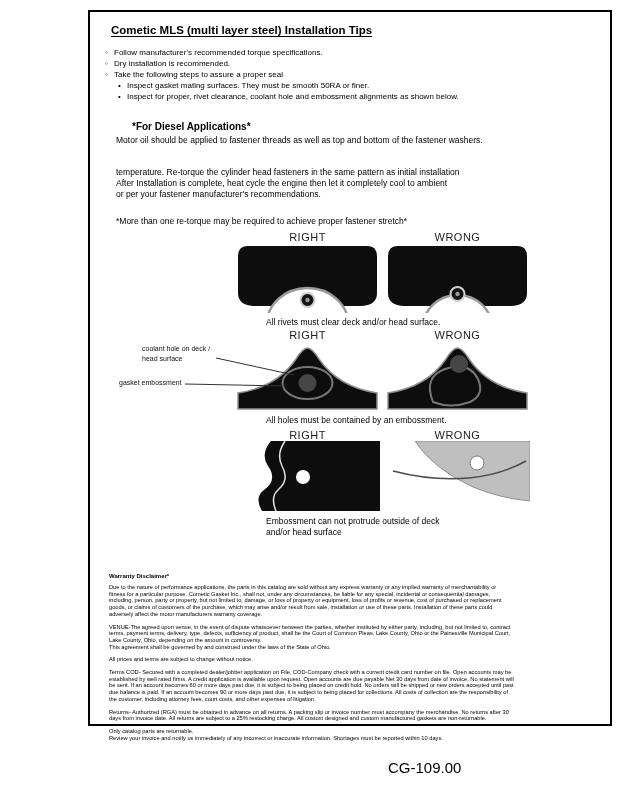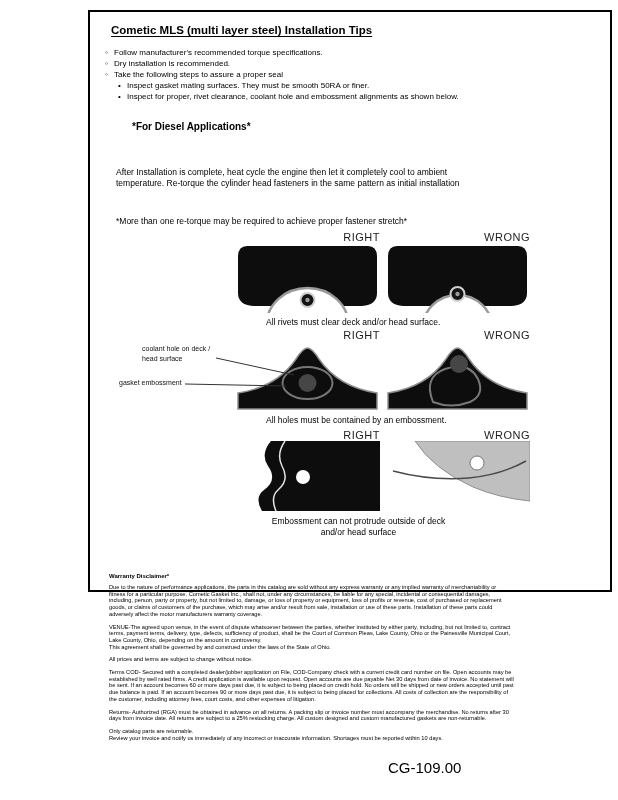--- a/index.html
+++ b/index.html
@@ -6,21 +6,21 @@
   body {
     width: 618px; height: 800px;
     background: #ffffff;
     color: #000;
     font-family: "Liberation Sans", sans-serif;
     position: relative;
     overflow: hidden;
   }
   .frame {
     position: absolute; left: 88px; top: 10px;
-    width: 524px; height: 582px;
+    width: 524px; height: 716px;
     border: 2px solid #000;
     box-sizing: border-box;
     background: #fff;
   }
   .abs { position: absolute; }
 
   .title {
     left: 21px; top: 12px;
     font-size: 11.5px; font-weight: bold;
     text-decoration: underline; text-underline-offset: 2px;
@@ -32,31 +32,31 @@
   .tip .mark { width: 9px; flex: 0 0 9px; }
   .tip.sub { margin-left: 13px; }
 
   .diesel-h { left: 26px; top: 109px; font-size: 10px; font-weight: bold; white-space: nowrap; margin-left: 16px; }
   .body-p { left: 26px; font-size: 8.5px; line-height: 10.8px; }
   .body-p .line { white-space: nowrap; }
   .p1 { top: 123px; }
   .p2 { top: 155px; }
   .note { top: 204px; white-space: nowrap; }
 
-  .fig-label { width: 145px; text-align: right; font-size: 11px; color: #1c1c1c; letter-spacing: 0.5px; white-space: nowrap; }
+  .fig-label { width: 145px; text-align: center; font-size: 11px; color: #1c1c1c; letter-spacing: 0.5px; white-space: nowrap; }
   .fig-img { width: 145px; height: 70px; z-index: 2; }
   .fig-img svg { display: block; }
   .caption { left: 148px; font-size: 8.5px; white-space: nowrap; margin-left: 28px; }
   .caption.wrap { white-space: normal; width: 185px; line-height: 10.5px; }
 
   .col-l { left: 145px; }
   .col-r { left: 295px; }
   .row1-lab { top: 219px; }  .row1-img { top: 231px; }  .cap1 { top: 305px; }
   .row2-lab { top: 317px; }  .row2-img { top: 329px; }  .cap2 { top: 403px; text-align: center; }
-  .row3-lab { top: 417px; }  .row3-img { top: 429px; }  .cap3 { top: 504px; text-align: center; }
+  .row3-lab { top: 417px; }  .row3-img { top: 429px; }  .cap3 { top: 504px; }
 
   .callout { font-size: 7px; line-height: 9.5px; color: #111; }
   .callout1 { left: 52px; top: 332px; width: 80px; }
   .callout2 { left: 29px; top: 366px; white-space: nowrap; }
   .callout-lines { left: 90px; top: 330px; width: 120px; height: 60px; z-index: 3; }
 
   .disclaimer { left: 19px; top: 561px; width: 405px; }
   .disclaimer h3 { margin: 0 0 5px 0; font-size: 6px; font-weight: bold; }
   .disclaimer p { margin: 0 0 6px 0; font-size: 5.7px; line-height: 6.7px; text-align: left; }
   .disclaimer p.no-gap { margin-bottom: 0; }
@@ -89,25 +89,27 @@
     </div>
     <div class="tip sub">
       <span class="mark">•</span>
       <span>Inspect for proper, rivet clearance, coolant hole and embossment alignments as shown below.</span>
     </div>
   </div>
 
   <div class="abs diesel-h">*For Diesel Applications*</div>
 
   <div class="abs body-p p1">
+    <div class="line">Motor oil should be applied to fastener threads as well as top and bottom of the fastener washers.</div>
   </div>
 
   <div class="abs body-p p2">
+    <div class="line">temperature. Re-torque the cylinder head fasteners in the same pattern as initial installation</div>
     <div class="line">After Installation is complete, heat cycle the engine then let it completely cool to ambient</div>
-    <div class="line">temperature. Re-torque the cylinder head fasteners in the same pattern as initial installation</div>
+    <div class="line">or per your fastener manufacturer's recommendations.</div>
   </div>
 
   <div class="abs body-p note">*More than one re-torque may be required to achieve proper fastener stretch*</div>
 
   <div class="abs fig-label col-l row1-lab">RIGHT</div>
   <div class="abs fig-label col-r row1-lab">WRONG</div>
 
   <div class="abs fig-img col-l row1-img">
     <svg viewBox="0 0 145 70" width="145" height="70" role="img">
       <rect width="145" height="70" fill="#ffffff"></rect>

